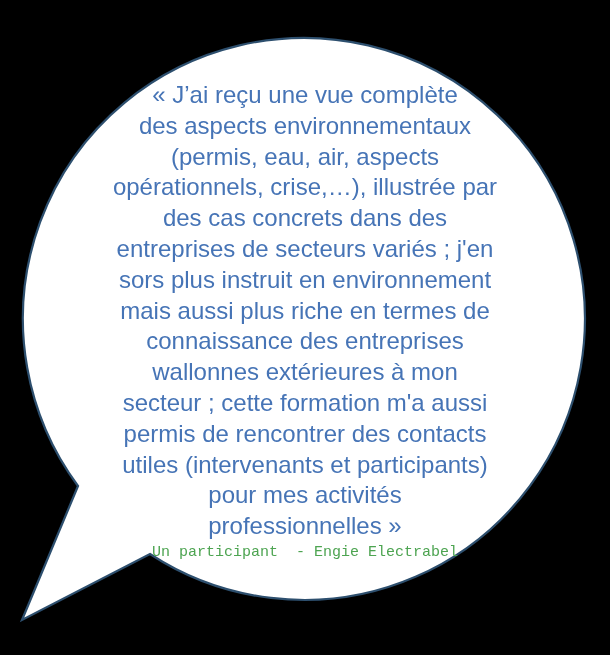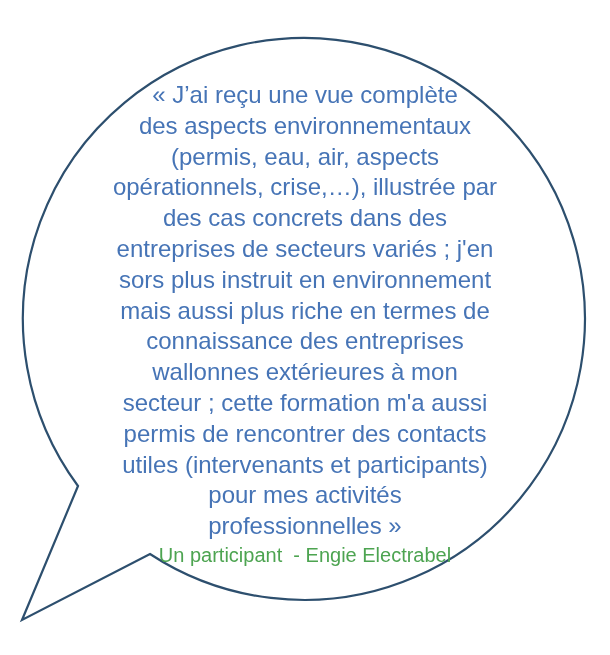--- a/index.html
+++ b/index.html
@@ -10,21 +10,21 @@
     width: 610px;
     height: 655px;
     background: #9ecb8b;
     font-family: "Liberation Sans", sans-serif;
   }
   .canvas {
     position: relative;
     width: 610px;
     height: 655px;
     overflow: hidden;
-    background: #ffffff;
+    background: #000000;
   }
   .bubble-svg {
     position: absolute;
     left: 0;
     top: 0;
     width: 610px;
     height: 655px;
     display: block;
   }
   .quote {
@@ -38,23 +38,24 @@
     color: #4674b6;
     white-space: pre-line;
     letter-spacing: 0px;
   }
   .byline {
     position: absolute;
     left: 0;
     top: 544px;
     width: 610px;
     text-align: center;
-    font-size: 20px;
+    font-size: 15px;
     color: #4da451;
     white-space: pre-wrap;
+    font-family: Liberation Mono, monospace;
   }
 </style>
 </head>
 <body>
 
 <div class="canvas">
 
   <svg class="bubble-svg" viewBox="0 0 610 655" xmlns="http://www.w3.org/2000/svg">
     <path d="M 78 486 L 22 620 L 150 554 A 281 281 0 1 0 78 486 Z" fill="#ffffff" stroke="#2d4f6e" stroke-width="2.2" stroke-linejoin="miter"></path>
   </svg>

